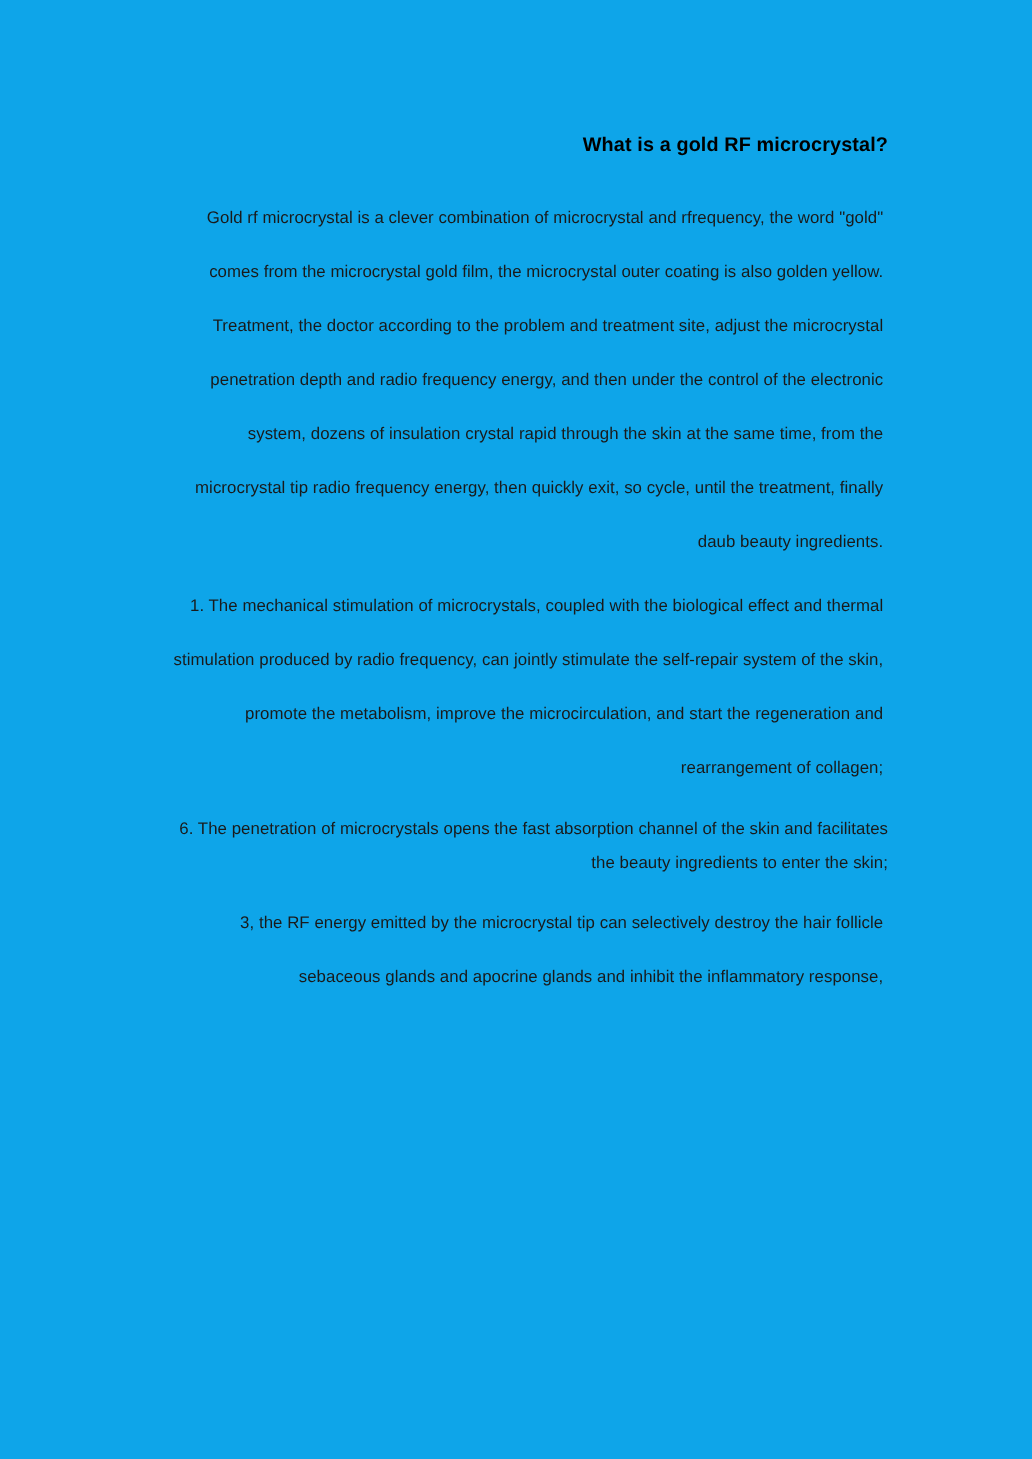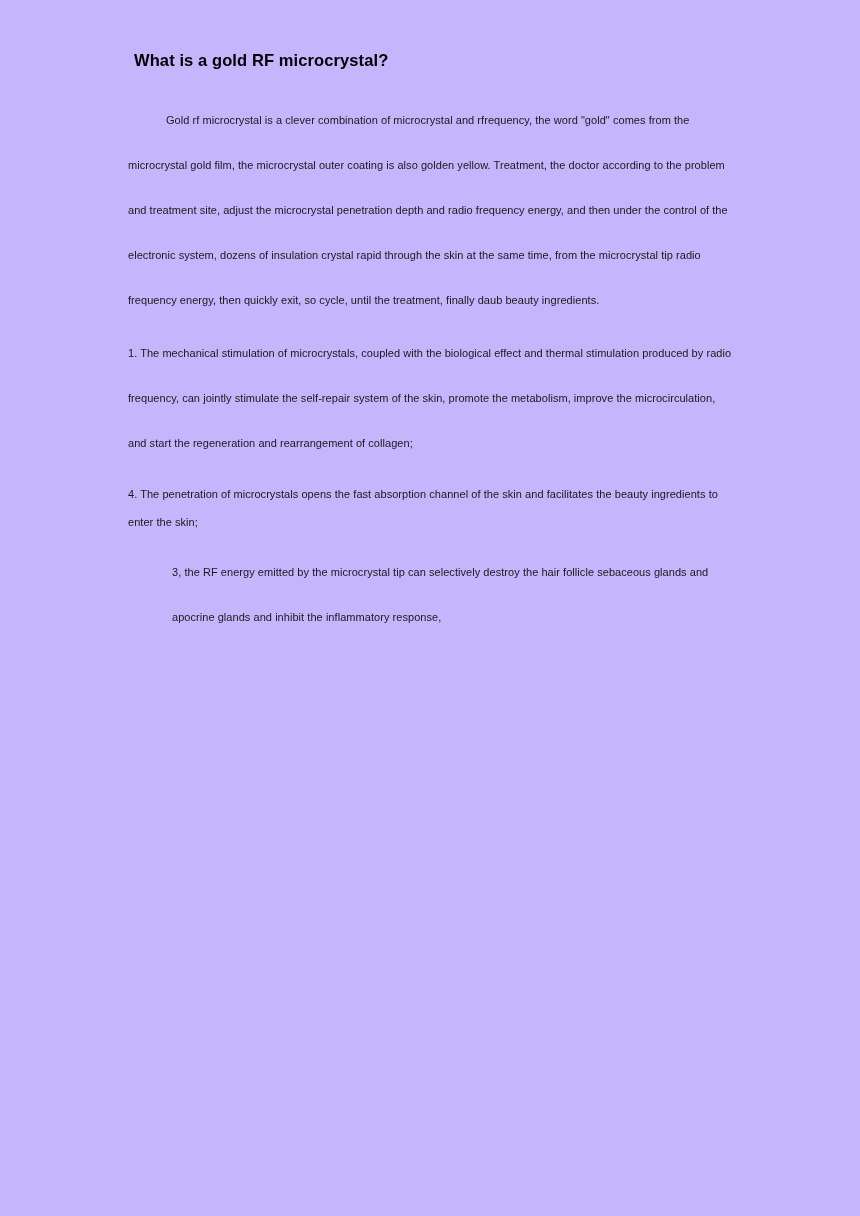--- a/index.html
+++ b/index.html
@@ -11,33 +11,34 @@
     height: 1216px;
     background: #ffffff;
     font-family: "Liberation Sans", sans-serif;
     color: #000000;
     -webkit-font-smoothing: antialiased;
   }
   .page {
     position: relative;
     width: 860px;
     height: 1216px;
-    background: #c4b5fd;
+    background: #0ea5e9;
     box-sizing: border-box;
-    padding: 49px 120px 0 128px;
+    padding: 110px 120px 0 128px;
+    text-align: right;
   }
   .doc-title {
     font-size: 16.5px;
     font-weight: bold;
     letter-spacing: 0.1px;
     margin: 0 0 0 6px;
     line-height: 1.4;
   }
   .para {
-    font-size: 11px;
+    font-size: 14px;
     line-height: 45px;
     margin: 0;
     color: #1a1a1a;
     letter-spacing: 0.05px;
   }
   .para.intro {
     margin-top: 26px;
     text-indent: 38px;
   }
   .section-head {
@@ -80,21 +81,21 @@
   <div class="block-wrap">
     <p class="para intro">Gold rf microcrystal is a clever combination of microcrystal and rfrequency, the word "gold" comes from the microcrystal gold film, the microcrystal outer coating is also golden yellow. Treatment, the doctor according to the problem and treatment site, adjust the microcrystal penetration depth and radio frequency energy, and then under the control of the electronic system, dozens of insulation crystal rapid through the skin at the same time, from the microcrystal tip radio frequency energy, then quickly exit, so cycle, until the treatment, finally daub beauty ingredients.</p>
   </div>
 
 
   <div class="block-wrap">
     <p class="para item1">1. The mechanical stimulation of microcrystals, coupled with the biological effect and thermal stimulation produced by radio frequency, can jointly stimulate the self-repair system of the skin, promote the metabolism, improve the microcirculation, and start the regeneration and rearrangement of collagen;</p>
   </div>
 
   <div class="block-wrap wide">
-    <p class="para tight">4. The penetration of microcrystals opens the fast absorption channel of the skin and facilitates the beauty ingredients to enter the skin;</p>
+    <p class="para tight">6. The penetration of microcrystals opens the fast absorption channel of the skin and facilitates the beauty ingredients to enter the skin;</p>
   </div>
 
   <div class="block-wrap">
     <p class="para item3">3, the RF energy emitted by the microcrystal tip can selectively destroy the hair follicle sebaceous glands and apocrine glands and inhibit the inflammatory response,</p>
   </div>
 
 
 </div>
 
 </body></html>

